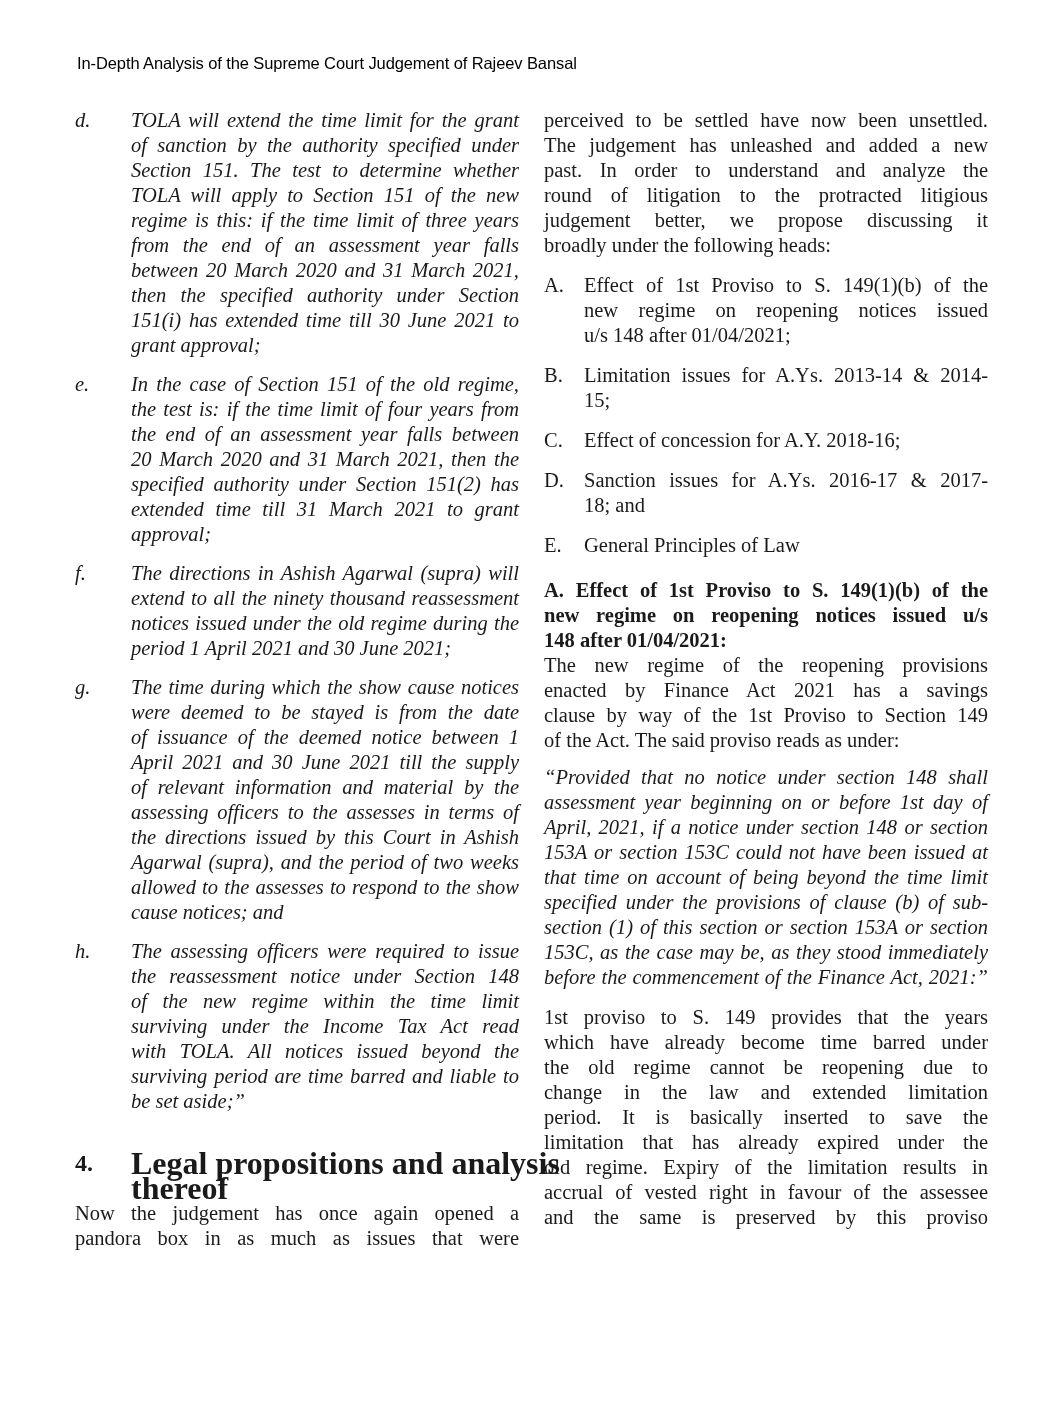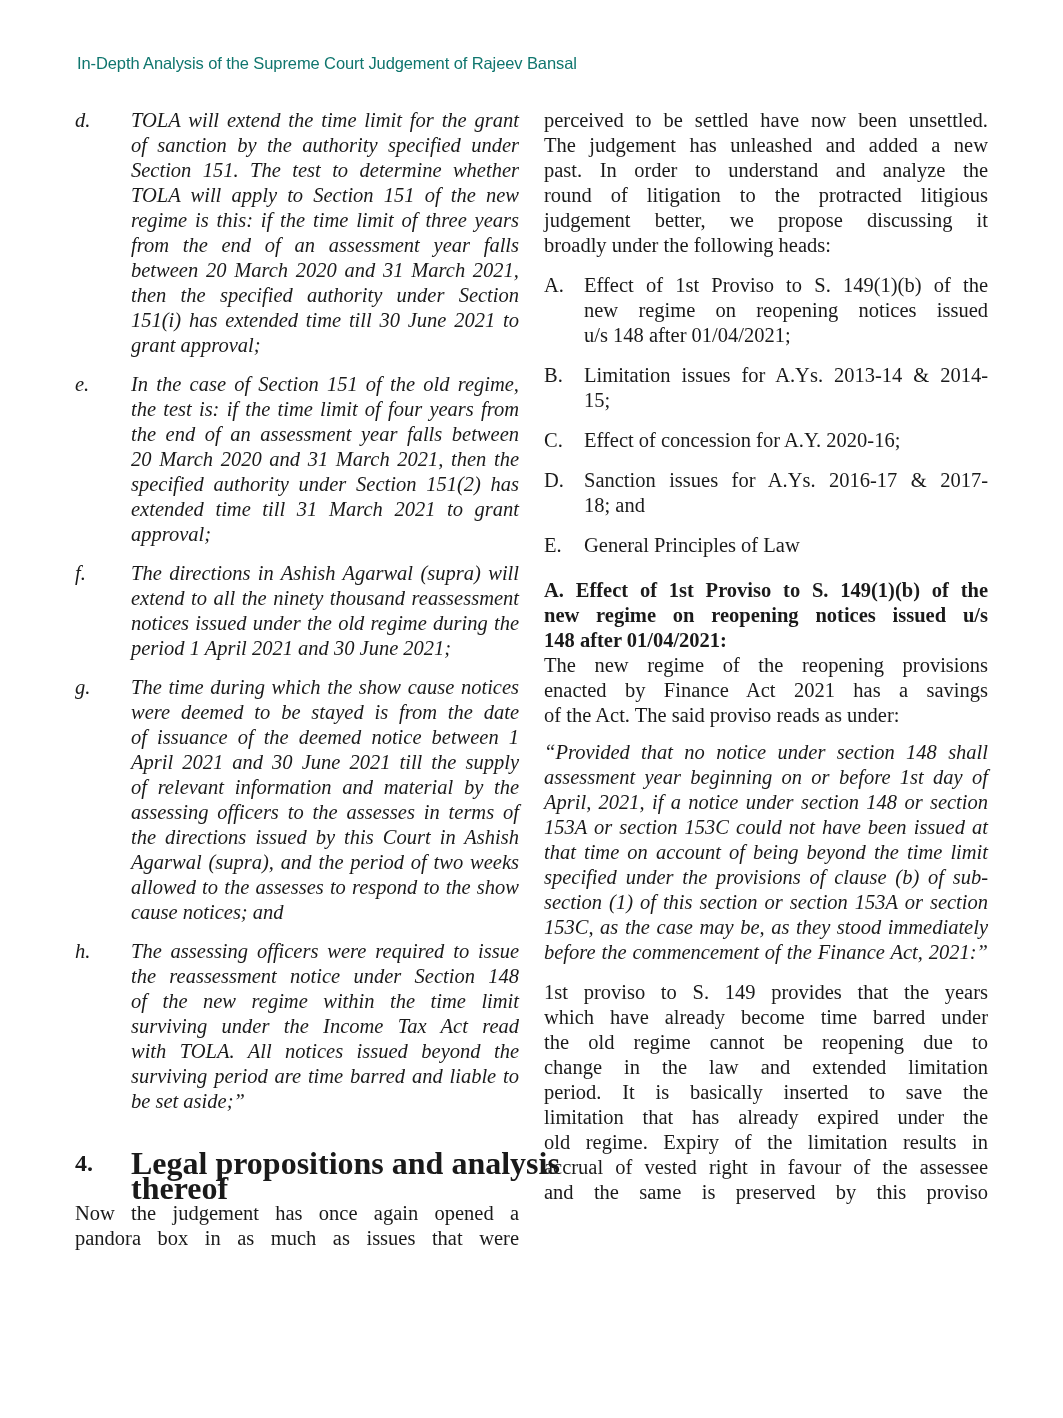--- a/index.html
+++ b/index.html
@@ -1,19 +1,19 @@
 <!DOCTYPE html>
 <html><head>
 <meta charset="utf-8">
 <style>
   html, body { margin: 0; padding: 0; background: #ffffff; }
   body { width: 1063px; height: 1418px; position: relative; overflow: hidden; color: #1a1a1a; }
   .header {
     position: absolute; left: 77px; top: 54px;
-    font-family: "Liberation Sans", sans-serif; font-size: 16.5px; color: #0f766e;
+    font-family: "Liberation Sans", sans-serif; font-size: 16.5px; color: #000000;
     letter-spacing: -0.1px;
   }
   .col { position: absolute; top: 108px; }
   .col-left { left: 75px; width: 444px; }
   .col-right { left: 544px; width: 444px; }
   .serif { font-family: "Liberation Serif", "DejaVu Serif", serif; }
   .line {
     display: block; white-space: nowrap; height: 25px; line-height: 25px;
     font-size: 20.5px; text-align: justify; text-align-last: justify;
   }
@@ -162,21 +162,21 @@
     <div class="body">
       <span class="line">Limitation issues for A.Ys. 2013-14 &amp; 2014-</span>
       <span class="line last">15;</span>
     </div>
   </div>
   <div class="gap15"></div>
 
   <div class="alpha-item">
     <span class="marker">C.</span>
     <div class="body">
-      <span class="line last">Effect of concession for A.Y. 2020-16;</span>
+      <span class="line last">Effect of concession for A.Y. 2018-16;</span>
     </div>
   </div>
   <div class="gap15"></div>
 
   <div class="alpha-item">
     <span class="marker">D.</span>
     <div class="body">
       <span class="line">Sanction issues for A.Ys. 2016-17 &amp; 2017-</span>
       <span class="line last">18; and</span>
     </div>
@@ -193,20 +193,21 @@
 
   <div class="bold">
     <span class="line">A. Effect of 1st Proviso to S. 149(1)(b) of the</span>
     <span class="line">new regime on reopening notices issued u/s</span>
     <span class="line last">148 after 01/04/2021:</span>
   </div>
 
   <div>
     <span class="line">The new regime of the reopening provisions</span>
     <span class="line">enacted by Finance Act 2021 has a savings</span>
+    <span class="line">clause by way of the 1st Proviso to Section 149</span>
     <span class="line last">of the Act. The said proviso reads as under:</span>
   </div>
   <div class="gap15" style="height:12px"></div>
 
   <div class="ital">
     <span class="line">“Provided that no notice under section 148 shall</span>
     <span class="line">assessment year beginning on or before 1st day of</span>
     <span class="line">April, 2021, if a notice under section 148 or section</span>
     <span class="line">153A or section 153C could not have been issued at</span>
     <span class="line">that time on account of being beyond the time limit</span>

